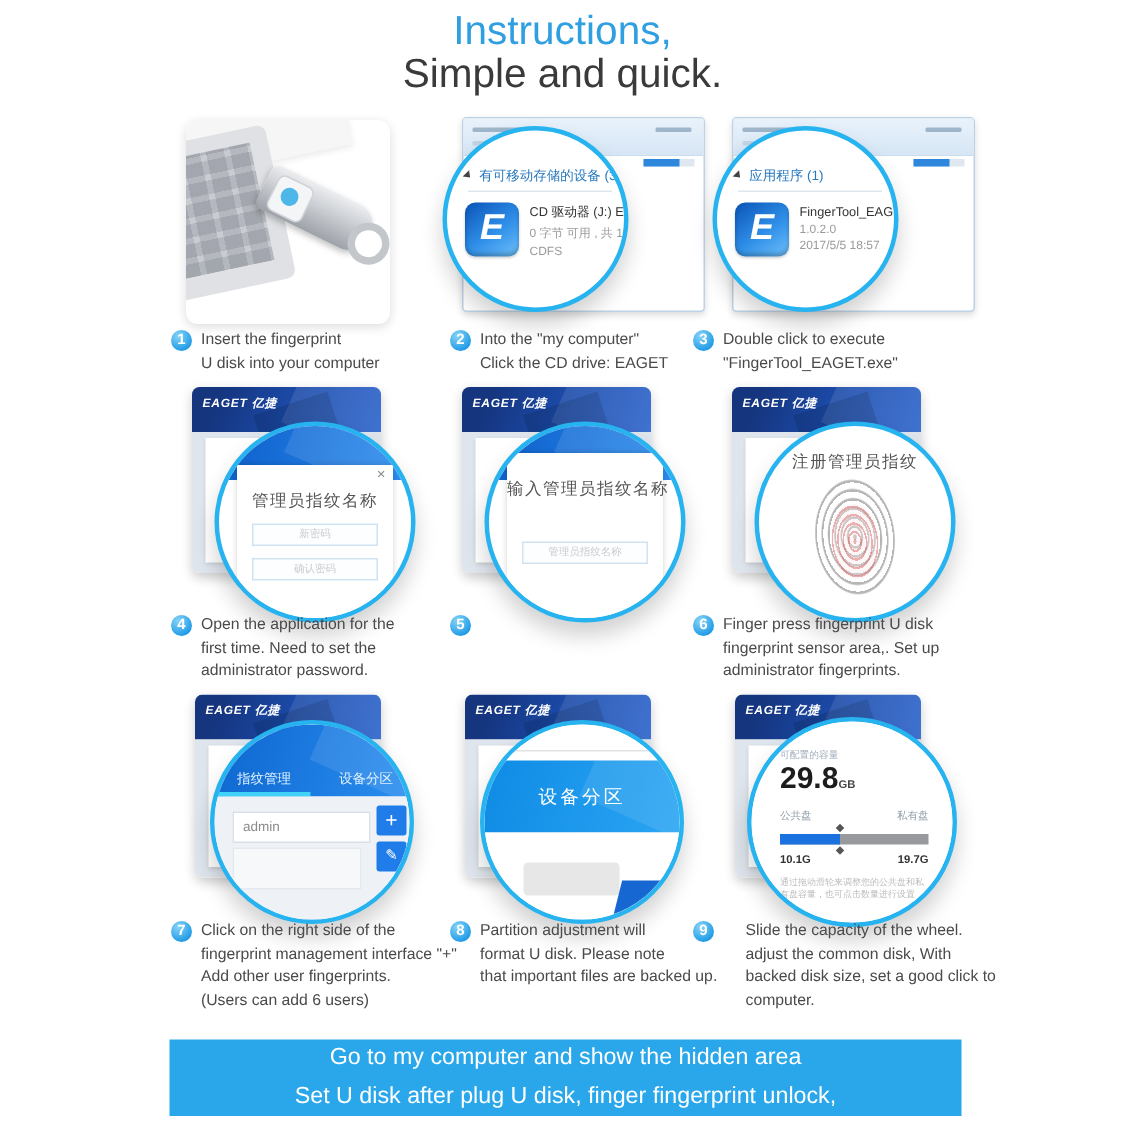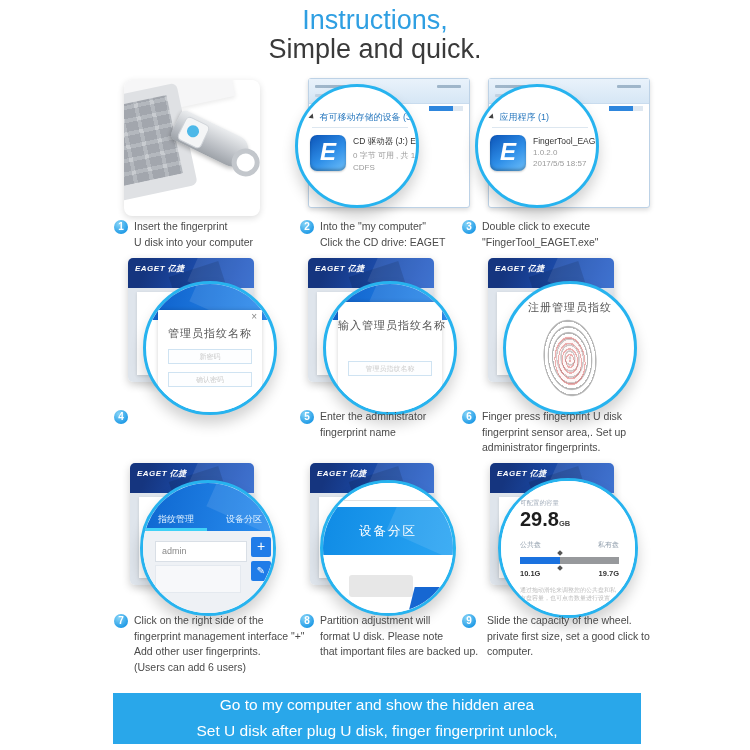--- a/index.html
+++ b/index.html
@@ -13,21 +13,21 @@
   
   .step{position:absolute;z-index:5;color:#4a4a4a;font-size:10.5px;}
   .badge{position:absolute;left:0;top:1px;width:14px;height:14px;border-radius:50%;
          background:radial-gradient(circle at 35% 28%,#86d4f7,#1f9ae6 75%);
          color:#fff;font-size:10px;font-weight:bold;text-align:center;line-height:14px;}
   .lines{margin-left:20px;}
   .ln{line-height:15.5px;white-space:nowrap;}
   .st1{left:114px;top:219px}.st2{left:300px;top:219px}.st3{left:462px;top:219px}
   .st4{left:114px;top:409px}.st5{left:300px;top:409px}.st6{left:462px;top:409px}
   .st7{left:114px;top:613px}.st8{left:300px;top:613px}.st9{left:462px;top:613px}
-  .st9 .lines{margin-left:25px;}
+  .st9 .lines{margin-left:35px;}
 
   
   .photo{position:absolute;left:124px;top:80px;width:136px;height:136px;background:#fff;border-radius:8px;
          box-shadow:0 2px 7px rgba(0,0,0,.14);overflow:hidden;}
   .lid{position:absolute;left:-24px;top:-34px;width:130px;height:64px;background:#f6f6f7;transform:rotate(-12deg);
        box-shadow:0 2px 4px rgba(0,0,0,.08);}
   .laptop{position:absolute;left:-36px;top:12px;width:100px;height:104px;background:#dfe1e4;transform:rotate(-12deg);
           border-radius:6px;}
   .keys{position:absolute;left:10px;top:10px;right:12px;bottom:14px;
         background-image:repeating-linear-gradient(0deg,#c2c5ca 0 9px,#dfe1e4 9px 13px),
@@ -381,27 +381,28 @@
   </div>
   <div class="step st3">
     <span class="badge">3</span>
     <div class="lines">
       <div class="ln">Double click to execute</div>
       <div class="ln">"FingerTool_EAGET.exe"</div>
     </div>
   </div>
   <div class="step st4">
     <span class="badge">4</span>
+    <div class="lines">
+      <div class="ln">Open the application for the</div>
+      <div class="ln">first time. Need to set the</div>
+      <div class="ln">administrator password.</div>
+    </div>
   </div>
   <div class="step st5">
     <span class="badge">5</span>
-    <div class="lines">
-      <div class="ln">Enter the administrator</div>
-      <div class="ln">fingerprint name</div>
-    </div>
   </div>
   <div class="step st6">
     <span class="badge">6</span>
     <div class="lines">
       <div class="ln">Finger press fingerprint U disk</div>
       <div class="ln">fingerprint sensor area,. Set up</div>
       <div class="ln">administrator fingerprints.</div>
     </div>
   </div>
   <div class="step st7">
@@ -418,21 +419,22 @@
     <div class="lines">
       <div class="ln">Partition adjustment will</div>
       <div class="ln">format U disk. Please note</div>
       <div class="ln">that important files are backed up.</div>
     </div>
   </div>
   <div class="step st9">
     <span class="badge">9</span>
     <div class="lines">
       <div class="ln">Slide the capacity of the wheel.</div>
-      <div class="ln">private first size, set a good click to</div>
+      <div class="ln">adjust the common disk, With</div>
+      <div class="ln">backed disk size, set a good click to</div>
       <div class="ln">computer.</div>
     </div>
   </div>
 
   <div class="banner">
     <div class="b-line">Go to my computer and show the hidden area</div>
     <div class="b-line b1">Set U disk after plug U disk, finger fingerprint unlock,</div>
   </div>
 
 </div>

